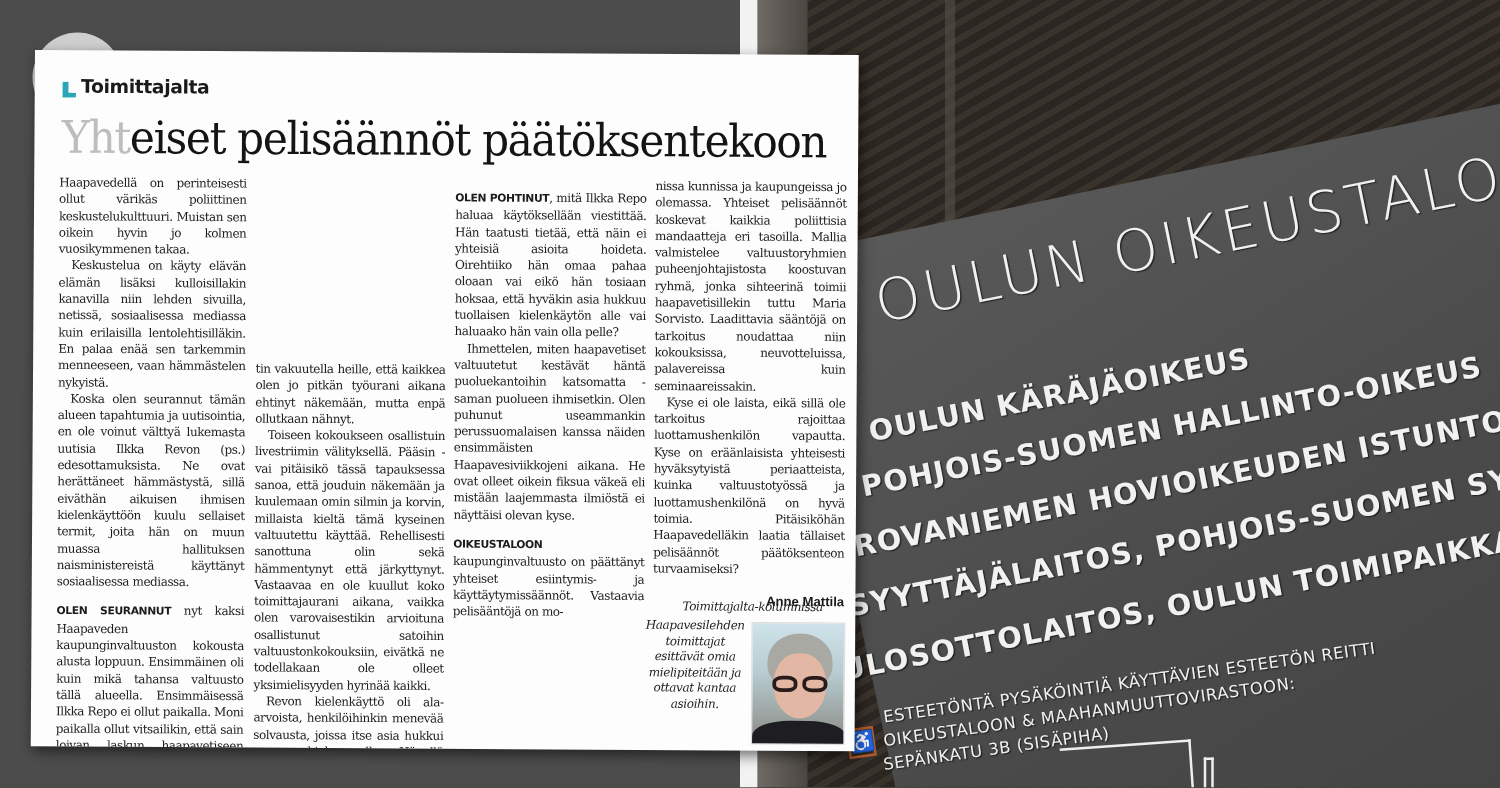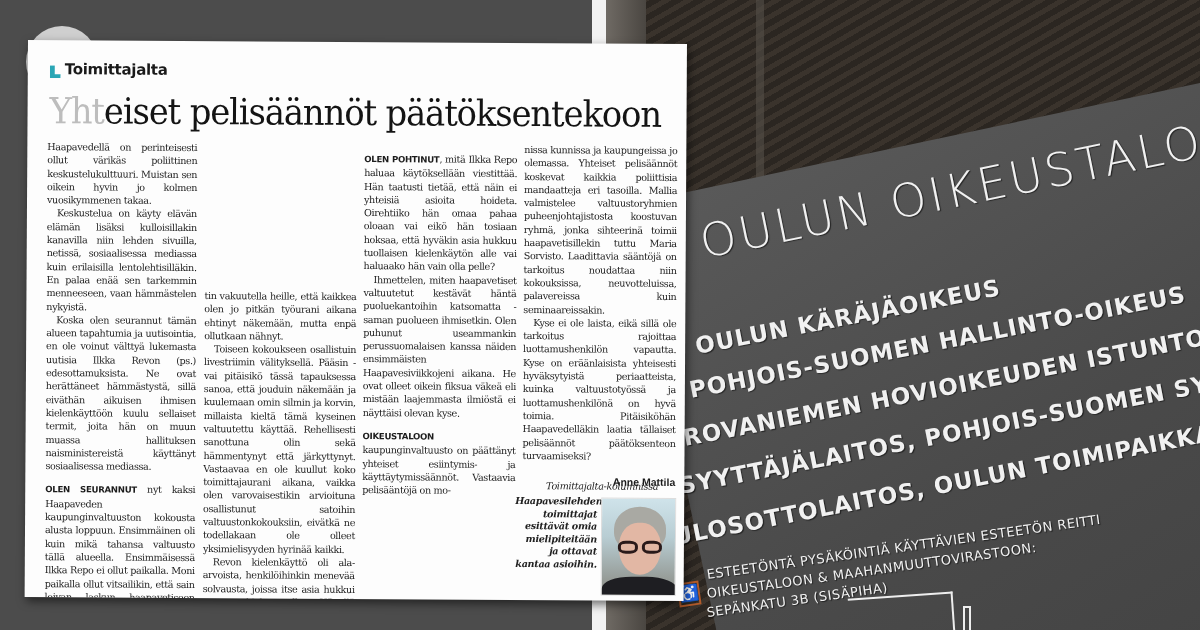--- a/index.html
+++ b/index.html
@@ -46,22 +46,22 @@
   .c2 { left: 178px; width: 152px; top: 248px; }
   .c3 { left: 337px; width: 153px; }
   .c4 { left: 497px; width: 153px; }
 
   .pullquote { position: absolute; left: 178px; top: 104px; width: 150px; font-family: "DejaVu Sans", sans-serif;
                font-weight: 700; font-size: 14px; line-height: 17.5px; color: #2aa6b5; letter-spacing: -0.4px; }
   .byline { position: absolute; left: 497px; top: 412px; width: 153px; text-align: right; font-family: Liberation Sans, sans-serif;
             font-weight: 700; font-size: 10.5px; color: #1a1a1a; margin-top: 20px; }
   .infobox-head { position: absolute; left: 477px; top: 437px; width: 156px; text-align: right; font-style: italic;
                   font-size: 9.6px; color: #222; letter-spacing: -0.3px; }
-  .infobox-text { position: absolute; left: 490px; top: 452px; width: 82px; text-align: right; font-style: italic;
-                  font-size: 9.6px; line-height: 12.6px; color: #222; letter-spacing: -0.3px; font-weight: bold; }
+  .infobox-text { position: absolute; left: 490px; top: 452px; width: 82px; text-align: center; font-style: italic;
+                  font-size: 9.6px; line-height: 12.6px; color: #222; letter-spacing: -0.3px; }
   .portrait { position: absolute; left: 576px; top: 454px; width: 75px; height: 98px; overflow: hidden;
               background: linear-gradient(180deg,#cfe3ea 0%,#b8cdd3 40%,#8a8a82 100%); border: 1px solid #ddd; }
   .p-hair { position: absolute; left: 12px; top: 8px; width: 52px; height: 44px; border-radius: 50% 50% 40% 40%; background: #a9a9a3; }
   .p-face { position: absolute; left: 17px; top: 24px; width: 42px; height: 52px; border-radius: 45% 45% 50% 50%; background: #e2b7a4; }
   .p-glass-l { position: absolute; left: 16px; top: 42px; width: 20px; height: 13px; border: 3px solid #2a1a1a; border-radius: 40%; }
   .p-glass-r { position: absolute; left: 40px; top: 42px; width: 20px; height: 13px; border: 3px solid #2a1a1a; border-radius: 40%; }
   .p-body { position: absolute; left: 0; top: 78px; width: 75px; height: 30px; background: #1e1e22; border-radius: 40% 40% 0 0; }
 </style>
 </head>
 <body>

